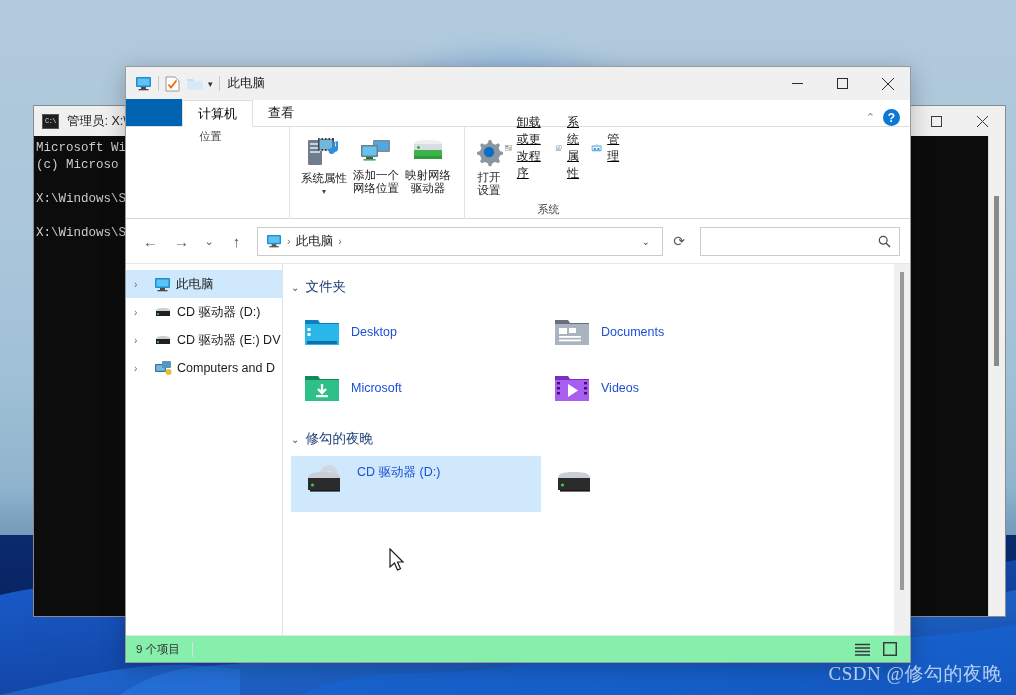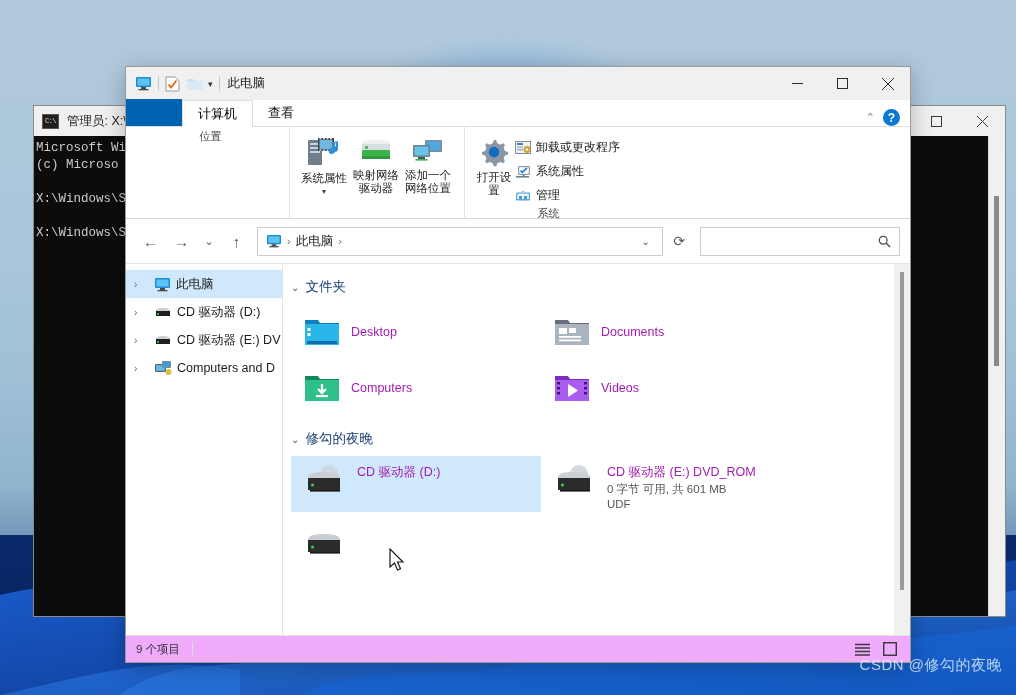--- a/index.html
+++ b/index.html
@@ -16,24 +16,24 @@
   }
   .wall-bloom {
     position: absolute; left: 50%; top: 40px; transform: translateX(-50%);
     width: 420px; height: 180px; border-radius: 50%;
     background: radial-gradient(ellipse at 50% 100%, #1d7fe0 0%, rgba(50,130,220,0.55) 40%, rgba(140,180,215,0) 72%);
     filter: blur(6px);
   }
   .wall-ribbons { position: absolute; left: 0; bottom: 0; width: 1016px; height: 160px; }
 
   .watermark {
-    position: absolute; right: 14px; bottom: 20px;
-    font-size: 15px; color: rgba(225,238,250,0.78);
+    position: absolute; right: 14px; bottom: 8px;
+    font-size: 19px; color: rgba(225,238,250,0.78);
     letter-spacing: .5px; white-space: nowrap; z-index: 60;
-    font-family: Liberation Sans, sans-serif;
+    font-family: Liberation Serif, serif;
   }
 
   
   #console-window {
     position: absolute; left: 33px; top: 105px; width: 973px; height: 512px;
     background: #f0f0f0; border: 1px solid #8a8a8a; z-index: 10;
     display: flex; flex-direction: column;
   }
   #console-titlebar {
     height: 30px; background: #f0f0f0; display: flex; align-items: center;
@@ -125,21 +125,21 @@
   .rgroup-label {
     height: 19px; font-size: 11px; color: #444; text-align: left;
     display: flex; align-items: center; justify-content: center;
   }
   .rbig {
     width: 58px; display: flex; flex-direction: column; align-items: center;
     padding-top: 4px; gap: 3px;
   }
   .rbig .lbl { font-size: 11.5px; color: #1b1b1b; text-align: center; line-height: 13px; }
   .rbig.wide { width: 52px; }
-  .rsmall-col { display: flex; flex-direction: column; padding-top: 5px; gap: 3px; }
+  .rsmall-col { display: flex; flex-direction: row; padding-top: 5px; gap: 3px; text-decoration: underline; }
   .rsmall { display: flex; align-items: center; gap: 5px; height: 21px; }
   .rsmall .lbl { font-size: 12px; color: #1b1b1b; }
   .caret-dn { font-size: 8px; color: #444; line-height: 8px; }
 
   
   #ex-addrbar {
     height: 44px; background: #ffffff; display: flex; align-items: center;
     padding: 0 10px; gap: 2px; flex: none;
   }
   .navbtn {
@@ -186,39 +186,39 @@
     display: flex; align-items: center; gap: 6px; height: 26px; margin-bottom: 4px;
   }
   .section-chev { font-size: 10px; color: #555; }
   .section-ttl { font-size: 13.5px; color: #1b3f73; }
   .tile-grid { display: flex; flex-wrap: wrap; }
   .tile {
     width: 250px; height: 56px; display: flex; align-items: center;
     gap: 10px; padding-left: 12px;
   }
   .tile.sel { background: #cfe8fb; }
-  .tile .tname { font-size: 12.5px; color: #a21caf; }
+  .tile .tname { font-size: 12.5px; color: #1d4ed8; }
   .tile-txt { display: flex; flex-direction: column; justify-content: center; gap: 1px; }
   .tile .tsub { font-size: 11.5px; color: #555; line-height: 14px; }
   .drivebar {
     width: 188px; height: 13px; background: #e6e6e6; border: 1px solid #bdbdbd;
     position: relative; margin: 2px 0;
   }
   .drivebar .fill { position: absolute; left: 0; top: 0; bottom: 0; background: #26a0da; }
   .tile.drive { width: 288px; height: 56px; align-items: flex-start; padding-top: 8px; }
   .tile.drive.tall { height: 62px; }
 
   #content-scroll {
     position: absolute; right: 0; top: 0; bottom: 0; width: 16px; background: #f0f0f0;
   }
   #content-thumb { position: absolute; left: 6px; top: 8px; width: 4px; height: 318px; background: #9a9a9a; }
 
   
   #ex-status {
-    height: 27px; background: #f0abfc; border-top: 1px solid #e2e2e2;
+    height: 27px; background: #86efac; border-top: 1px solid #e2e2e2;
     display: flex; align-items: center; padding: 0 10px; flex: none;
   }
   #status-count { font-size: 11.5px; color: #333; padding-right: 12px; border-right: 1px solid #dcdcdc; }
   .view-btns { margin-left: auto; display: flex; gap: 8px; align-items: center; }
   .view-btn { width: 20px; height: 20px; display: flex; align-items: center; justify-content: center; }
 
   
   #cursor { position: absolute; left: 389px; top: 548px; z-index: 80; pointer-events: none; }
 </style>
 </head>
@@ -358,38 +358,38 @@
                 <rect x="18" y="13.5" width="2" height="1.4" fill="#ddd"></rect>
               <rect x="21.5" y="13.5" width="2" height="1.4" fill="#ddd"></rect>
                 <rect x="25" y="13.5" width="2" height="1.4" fill="#ddd"></rect>
               <path d="M30,4 v11 a3.2,3 0 1 1 -2,-2.8 V6.5 l5,-1.4 v8 a3.2,3 0 1 1 -2,-2.8" fill="#2f8fd8"></path>
             </svg>
             <div class="lbl">系统属性</div>
             <div class="caret-dn">▾</div>
           </div>
           <div class="rbig wide">
             <svg width="38" height="30" viewBox="0 0 38 30">
-              <path d="M5,8 h28 v7 h-28 z" fill="#d8dde2"></path>
-              <path d="M5,8 c0,-3 3,-4 14,-4 c11,0 14,1 14,4 z" fill="#eef1f4"></path>
-              <rect x="5" y="14" width="28" height="7" rx="1" fill="#3bb24a"></rect>
-              <rect x="5" y="20" width="28" height="3" fill="#2e9b3c"></rect>
-              <circle cx="9.5" cy="11.5" r="1.4" fill="#35a845"></circle>
-            </svg>
-            <div class="lbl">映射网络驱动器</div>
-          </div>
-          <div class="rbig wide">
-            <svg width="38" height="30" viewBox="0 0 38 30">
               <rect x="16" y="4" width="17" height="12" rx="1" fill="#7f8d9b"></rect>
               <rect x="17.5" y="5.5" width="14" height="9" fill="#4fa8e0"></rect>
               <rect x="4" y="9" width="17" height="12" rx="1" fill="#6f7d8c"></rect>
               <rect x="5.5" y="10.5" width="14" height="9" fill="#67c3ea"></rect>
               <rect x="9" y="21" width="7" height="2" fill="#4a5561"></rect>
               <rect x="6.5" y="23" width="12" height="1.6" fill="#3bb24a"></rect>
             </svg>
             <div class="lbl">添加一个网络位置</div>
+          </div>
+          <div class="rbig wide">
+            <svg width="38" height="30" viewBox="0 0 38 30">
+              <path d="M5,8 h28 v7 h-28 z" fill="#d8dde2"></path>
+              <path d="M5,8 c0,-3 3,-4 14,-4 c11,0 14,1 14,4 z" fill="#eef1f4"></path>
+              <rect x="5" y="14" width="28" height="7" rx="1" fill="#3bb24a"></rect>
+              <rect x="5" y="20" width="28" height="3" fill="#2e9b3c"></rect>
+              <circle cx="9.5" cy="11.5" r="1.4" fill="#35a845"></circle>
+            </svg>
+            <div class="lbl">映射网络驱动器</div>
           </div>
         </div>
       </div>
 
       <div class="rgroup" style="width:168px;">
         <div class="rgroup-items">
           <div class="rbig" style="width:42px;">
             <svg width="32" height="32" viewBox="0 0 32 32">
               <path d="M16,3 l2.6,0.5 l1.2,3.3 l3.3,1.4 l3.1,-1.4 l1.9,1.9 l-1.4,3.1 l1.4,3.3 l3.3,1.2 l0,2.6 l-3.3,1.2 l-1.4,3.3 l1.4,3.1 l-1.9,1.9 l-3.1,-1.4 l-3.3,1.4 l-1.2,3.3 l-2.6,0 l-1.2,-3.3 l-3.3,-1.4 l-3.1,1.4 l-1.9,-1.9 l1.4,-3.1 l-1.4,-3.3 l-3.3,-1.2 l0,-2.6 l3.3,-1.2 l1.4,-3.3 l-1.4,-3.1 l1.9,-1.9 l3.1,1.4 l3.3,-1.4 l1.2,-3.3 z" fill="#8b96a0" transform="scale(0.92) translate(1.2,1.2)"></path>
               <circle cx="16" cy="16" r="5.2" fill="#0c6fc4"></circle>
@@ -534,21 +534,21 @@
             </svg>
             <span class="tname">Documents</span>
           </div>
           <div class="tile">
             <svg width="38" height="32" viewBox="0 0 38 32">
               <path d="M2,4 h13 l2,3 h19 v22 h-34 z" fill="#108a5a"></path>
               <path d="M2,8 h34 v21 h-34 z" fill="#2fc08a"></path>
               <path d="M19,12 v7 M15,17 l4,4 l4,-4" stroke="#fff" stroke-width="2.3" fill="none"></path>
               <rect x="13" y="23" width="12" height="2.2" fill="#fff"></rect>
             </svg>
-            <span class="tname">Computers</span>
+            <span class="tname">Microsoft</span>
           </div>
           <div class="tile">
             <svg width="38" height="32" viewBox="0 0 38 32">
               <path d="M2,4 h13 l2,3 h19 v22 h-34 z" fill="#7a2fc0"></path>
               <path d="M2,8 h34 v21 h-34 z" fill="#a95ef0"></path>
               <rect x="4" y="10" width="3" height="2.4" fill="#3d1470"></rect>
               <rect x="4" y="15" width="3" height="2.4" fill="#3d1470"></rect>
               <rect x="4" y="20" width="3" height="2.4" fill="#3d1470"></rect>
               <rect x="31" y="10" width="3" height="2.4" fill="#3d1470"></rect>
               <rect x="31" y="15" width="3" height="2.4" fill="#3d1470"></rect>
@@ -571,35 +571,20 @@
               <circle cx="26" cy="10" r="2.6" fill="#eef2f5"></circle>
               <path d="M5,14 h32 v12 h-32 z" fill="#2b2b2b"></path>
               <path d="M5,14 c0,-4 4,-6 16,-6 c12,0 16,2 16,6 z" fill="#c9cfd4"></path>
               <rect x="7" y="26" width="30" height="1.6" fill="#1a1a1a"></rect>
               <circle cx="9.5" cy="21" r="1.5" fill="#3bd44a"></circle>
             </svg>
             <div class="tile-txt">
               <span class="tname">CD 驱动器 (D:)</span>
             </div>
           </div>
-          <div class="tile drive tall">
-            <svg width="44" height="34" viewBox="0 0 44 34">
-              <circle cx="26" cy="10" r="9" fill="#cfd6dc" opacity="0.92"></circle>
-              <circle cx="26" cy="10" r="2.6" fill="#eef2f5"></circle>
-              <path d="M5,14 h32 v12 h-32 z" fill="#2b2b2b"></path>
-              <path d="M5,14 c0,-4 4,-6 16,-6 c12,0 16,2 16,6 z" fill="#c9cfd4"></path>
-              <rect x="7" y="26" width="30" height="1.6" fill="#1a1a1a"></rect>
-              <circle cx="9.5" cy="21" r="1.5" fill="#3bd44a"></circle>
-            </svg>
-            <div class="tile-txt">
-              <span class="tname">CD 驱动器 (E:) DVD_ROM</span>
-              <span class="tsub">0 字节 可用, 共 601 MB</span>
-              <span class="tsub">UDF</span>
-            </div>
-          </div>
           <div class="tile drive tall" style="width:250px;">
             <svg width="44" height="34" viewBox="0 0 44 34">
               <path d="M5,14 h32 v12 h-32 z" fill="#2b2b2b"></path>
               <path d="M5,14 c0,-4 4,-6 16,-6 c12,0 16,2 16,6 z" fill="#c9cfd4"></path>
               <rect x="7" y="26" width="30" height="1.6" fill="#1a1a1a"></rect>
               <circle cx="9.5" cy="21" r="1.5" fill="#3bd44a"></circle>
             </svg>
           </div>
         </div>
 

